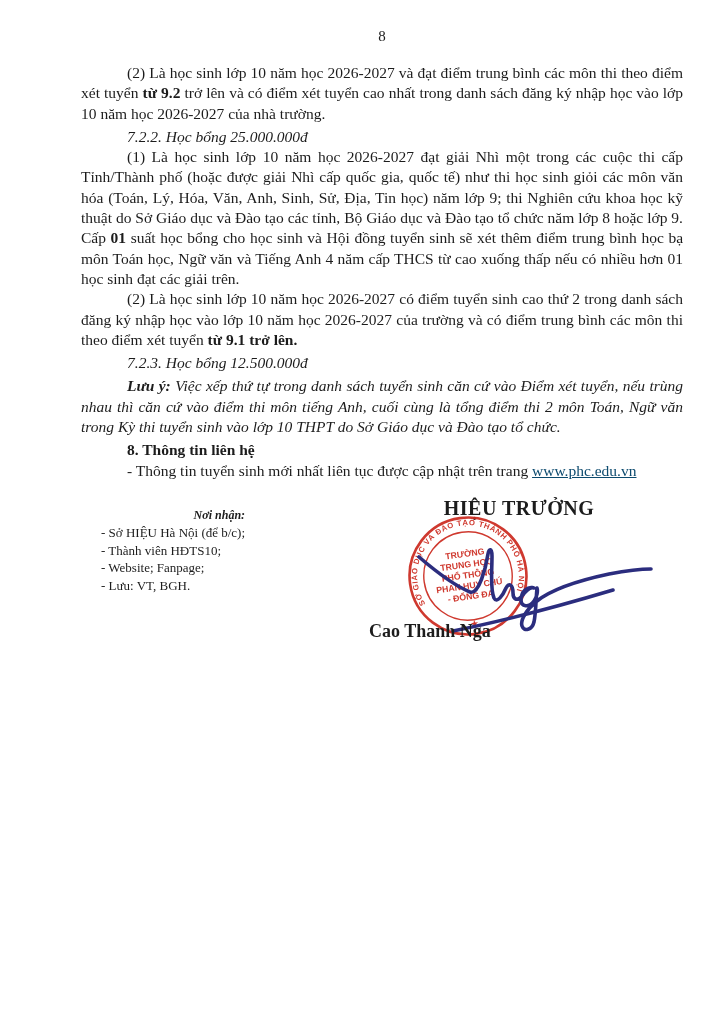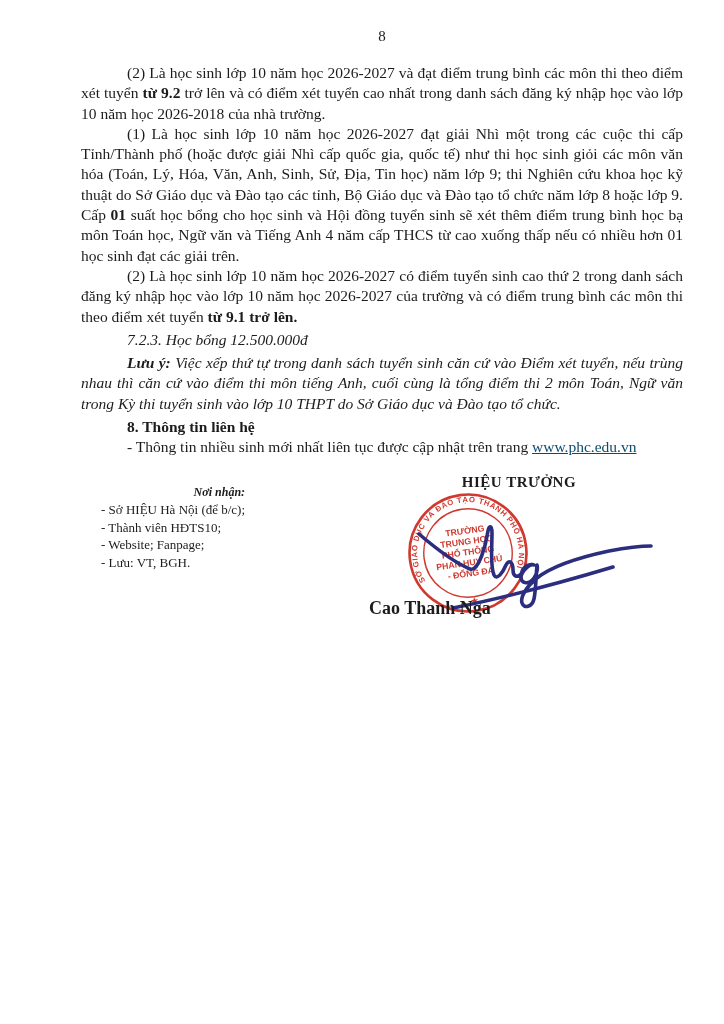--- a/index.html
+++ b/index.html
@@ -37,21 +37,21 @@
   
   .footer-row { position:relative; margin-top:12px; height:240px; }
   .recipients {
     position:absolute; left:20px; top:14px;
     font-size:13px; line-height:17.5px;
   }
   .recipients .label { font-size:12px; font-weight:bold; font-style:italic;text-align:right; }
   .sig-block { position:absolute; left:288px; top:0; width:300px; height:236px; }
   .sig-title {
     position:absolute; top:4px; left:0; width:100%;
-    text-align:center; font-weight:bold; font-size:15px; letter-spacing:.5px;
+    text-align:center; font-weight:bold; font-size:20px; letter-spacing:.5px;
   }
   .stamp-wrap {
     position:absolute; left:36px; top:20px; width:126px; height:126px;
     transform:rotate(-8deg);
     opacity:.93;
   }
   .stamp-wrap svg { width:126px; height:126px; display:block; }
   .stamp-ring { fill:none; stroke:#cc2b20; }
   .stamp-text { fill:#cc2b20; font-family:"Liberation Sans","DejaVu Sans",sans-serif; font-weight:bold; }
   .ring-text { font-size:7.6px; letter-spacing:.6px; }
@@ -68,37 +68,38 @@
   }
 </style>
 </head>
 <body>
 
 <div class="page">
   <div class="content">
 
     <div class="pageno">8</div>
 
-    <p class="body"><span>(2) Là học sinh lớp 10 năm học 2026-2027 và đạt điểm trung bình các môn thi theo điểm xét tuyển </span><span class="bd">từ 9.2</span><span> trở lên và có điểm xét tuyển cao nhất trong danh sách đăng ký nhập học vào lớp 10 năm học 2026-2018 của nhà trường.</span></p>
+    <p class="body"><span>(2) Là học sinh lớp 10 năm học 2026-2027 và đạt điểm trung bình các môn thi theo điểm xét tuyển </span><span class="bd">từ 9.2</span><span> trở lên và có điểm xét tuyển cao nhất trong danh sách đăng ký nhập học vào lớp 10 năm học 2026-2027 của nhà trường.</span></p>
 
+    <p class="body it sp">7.2.2. Học bổng 25.000.000đ</p>
 
     <p class="body"><span>(1) Là học sinh lớp 10 năm học 2026-2027 đạt giải Nhì một trong các cuộc thi cấp Tỉnh/Thành phố (hoặc được giải Nhì cấp quốc gia, quốc tế) như thi học sinh giỏi các môn văn hóa (Toán, Lý, Hóa, Văn, Anh, Sinh, Sử, Địa, Tin học) năm lớp 9; thi Nghiên cứu khoa học kỹ thuật do Sở Giáo dục và Đào tạo các tỉnh, Bộ Giáo dục và Đào tạo tổ chức năm lớp 8 hoặc lớp 9. Cấp </span><span class="bd">01</span><span> suất học bổng cho học sinh và Hội đồng tuyển sinh sẽ xét thêm điểm trung bình học bạ môn Toán học, Ngữ văn và Tiếng Anh 4 năm cấp THCS từ cao xuống thấp nếu có nhiều hơn 01 học sinh đạt các giải trên.</span></p>
 
     <p class="body"><span>(2) Là học sinh lớp 10 năm học 2026-2027 có điểm tuyển sinh cao thứ 2 trong danh sách đăng ký nhập học vào lớp 10 năm học 2026-2027 của trường và có điểm trung bình các môn thi theo điểm xét tuyển </span><span class="bd">từ 9.1 trở lên.</span></p>
 
     <p class="body it sp">7.2.3. Học bổng 12.500.000đ</p>
 
 
     <p class="body it sp"><span class="bd">Lưu ý:</span><span> Việc xếp thứ tự trong danh sách tuyển sinh căn cứ vào Điểm xét tuyển, nếu trùng nhau thì căn cứ vào điểm thi môn tiếng Anh, cuối cùng là tổng điểm thi 2 môn Toán, Ngữ văn trong Kỳ thi tuyển sinh vào lớp 10 THPT do Sở Giáo dục và Đào tạo tổ chức.</span></p>
 
     <p class="body bd sp">8. Thông tin liên hệ</p>
 
 
 
-    <p class="body"><span>- Thông tin nhiều sinh mới nhất liên tục được cập nhật trên trang </span><a class="link-blue">www.phc.edu.vn</a></p>
+    <p class="body"><span>- Thông tin tuyển sinh mới nhất liên tục được cập nhật trên trang </span><a class="link-blue">www.phc.edu.vn</a></p>
 
 
     <div class="footer-row">
 
       <div class="recipients">
         <div class="label">Nơi nhận:</div>
         <div>- Sở HIỆU Hà Nội (để b/c);</div>
         <div>- Thành viên HĐTS10;</div>
         <div>- Website; Fanpage;</div>
         <div>- Lưu: VT, BGH.</div>

